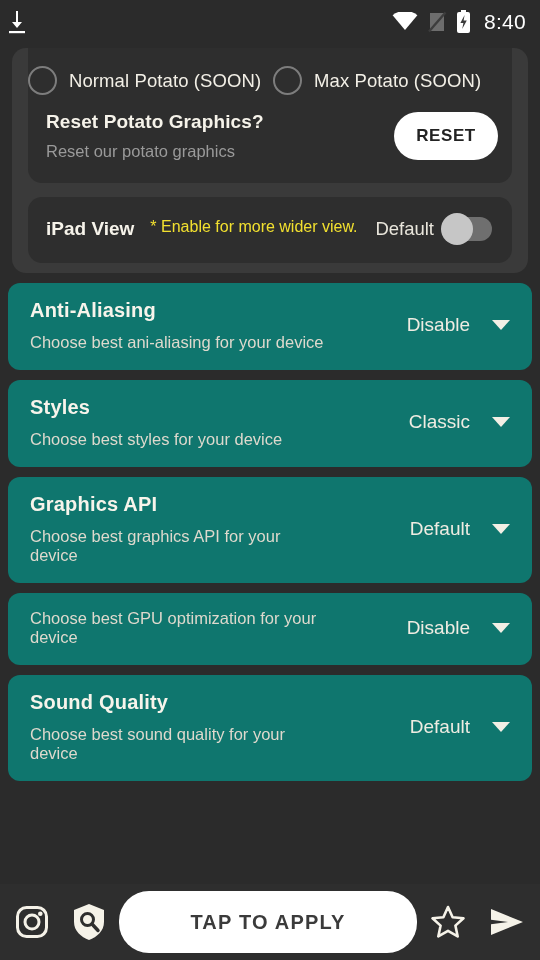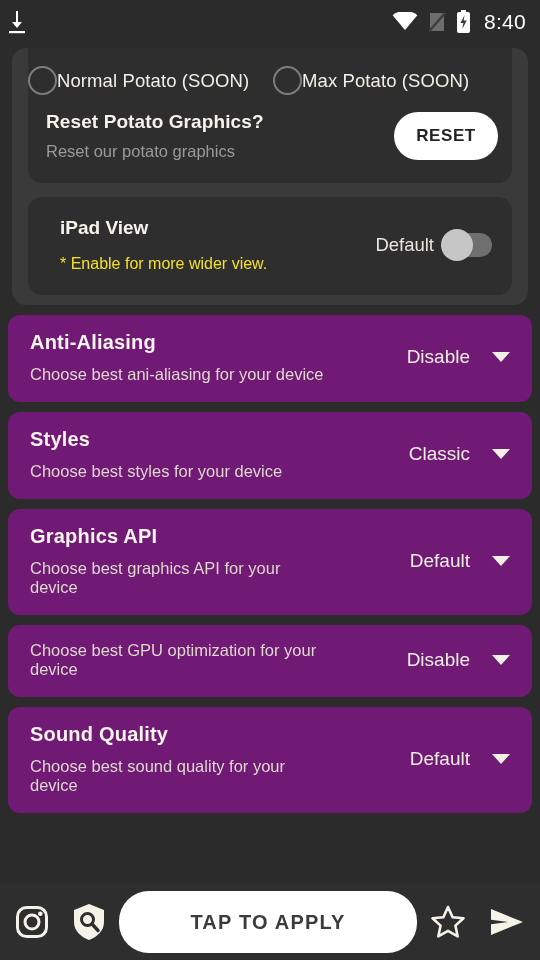--- a/index.html
+++ b/index.html
@@ -45,21 +45,21 @@
   }
   .inner-card.first{ margin-top:0; border-top-left-radius:0; border-top-right-radius:0;}
   .inner-card.second{ margin-top:14px; }
 
   
   .radio-row{
     display:flex; align-items:center;
     padding:18px 0 12px 0;
   }
   .radio-item{
-    display:flex; align-items:center; 
+    display:flex; align-items:center; gap:12px;
     flex:1;
   }
   .radio-item.r2{ margin-left:6px; }
   .radio-circle{
     width:29px; height:29px; border-radius:50%;
     border:2px solid #7d7d7d; flex:none;
   }
   .radio-label{
     color:#f2efe6; font-size:18.5px; letter-spacing:.1px;
   }
@@ -82,38 +82,38 @@
     border:none; border-radius:26px;
     padding:14px 0; width:104px; text-align:center;
     cursor:pointer;
   }
 
   
   .ipad-inner{
     display:flex; align-items:center; justify-content:space-between;
     padding:20px 20px 22px 18px;
   }
-  .ipad-texts{ display:flex; flex-direction:column; gap:16px;margin-left:14px; }
+  .ipad-texts{ display:flex; flex-direction:row; gap:16px; }
   .ipad-title{ color:#f6f3ea; font-size:19px; font-weight:bold; }
   .ipad-warn{ color:#f2e02f; font-size:16px; }
   .toggle-wrap{ display:flex; align-items:center; gap:10px; }
   .toggle-label{ color:#e9e6dc; font-size:18.5px; }
   .switch{
     position:relative; width:48px; height:24px;
     background:#6f6f6f; border-radius:12px; cursor:pointer;
   }
   .switch .knob{
     position:absolute; top:-4px; left:-3px;
     width:32px; height:32px; border-radius:50%;
     background:#c6c6c6;
   }
 
   
   .card{
-    background:#701a75;
+    background:#0f766e;
     border-radius:12px;
     margin:10px 8px 0 8px;
     padding:16px 16px 18px 22px;
     display:flex; align-items:center; justify-content:space-between;
     gap:10px;
   }
   .card-texts{ display:flex; flex-direction:column; gap:11px; max-width:300px; }
   .card-title{
     color:#f7f4eb; font-size:20px; font-weight:bold; letter-spacing:.2px;
   }

